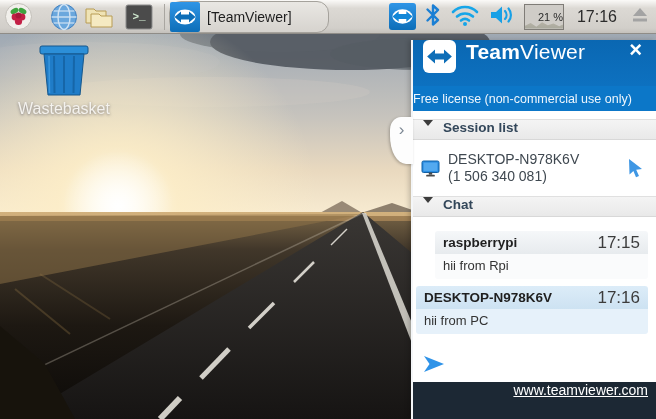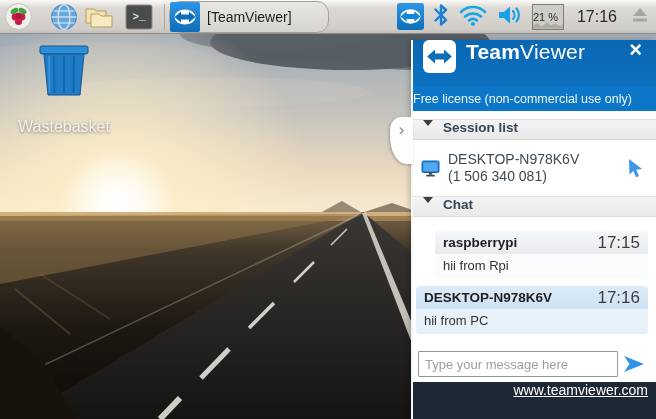--- a/index.html
+++ b/index.html
@@ -17,37 +17,37 @@
   .tb-btn { width:30px; height:30px; display:flex; align-items:center; justify-content:center; background:transparent; border:none; }
   .tb-sep { width:1px; height:26px; background:#a9a6a1; margin:0 2px; }
   #task-button {
     height:32px; display:flex; align-items:center; gap:7px;
     background:linear-gradient(#e9e7e3,#d6d3ce); border:1px solid #a5a29c;
     border-radius:12px; padding:0 14px 0 0; margin-left:2px; min-width:160px;
   }
   #task-button .label { font-size:14px; color:#1e1e1e; }
   #tray { margin-left:auto; display:flex; align-items:center; gap:9px; padding-right:6px; }
   #cpu-meter {
-    position:relative; width:32px; height:26px; background:#cfccc7;
-    border:1px solid #7f7c77; display:flex; align-items:center; justify-content:flex-start;
+    position:relative; width:40px; height:26px; background:#cfccc7;
+    border:1px solid #7f7c77; display:flex; align-items:center; justify-content:flex-end;
     font-size:11px; color:#2c2c2c; overflow:hidden;
   }
   #cpu-meter .graph { position:absolute; left:0; bottom:0; width:100%; height:9px;
     background:linear-gradient(#b3ad9f,#9b9c8e); opacity:.75;
     clip-path:polygon(0 100%,0 70%,15% 40%,30% 80%,45% 30%,60% 65%,75% 45%,90% 75%,100% 55%,100% 100%); }
   #clock { font-size:16px; color:#2b2b2b; padding:0 4px; }
   .tv-sq { border-radius:3px; background:linear-gradient(#2f95e6,#0d6eb8); display:flex; align-items:center; justify-content:center; }
 
   
   #wallpaper { position:absolute; left:0; top:34px; width:656px; height:385px; }
 
   
   #wastebasket { position:absolute; left:2px; top:44px; width:124px; text-align:center; z-index:2; }
   #wastebasket .bin { display:block; margin:0 auto; }
-  #wastebasket .wb-label { margin-top:22px; font-size:16px; color:#f4f2ee; text-shadow:0 1px 3px rgba(40,40,60,.55); }
+  #wastebasket .wb-label { margin-top:4px; font-size:16px; color:#f4f2ee; text-shadow:0 1px 3px rgba(40,40,60,.55); }
 
   
   #collapse-tab {
     position:absolute; left:390px; top:117px; width:23px; height:47px; z-index:6;
     background:#fdfdfd; border-radius:11px 0 0 16px / 13px 0 0 28px;
     box-shadow:-1px 1px 3px rgba(0,0,0,.25);
     color:#7d8894; font-size:17px; line-height:17px; text-align:center; padding-top:4px;
   }
 
   
@@ -324,21 +324,20 @@
       <div class="msg remote">
         <div class="msg-head">
           <span class="msg-sender">DESKTOP-N978K6V</span>
           <span class="msg-time">17:16</span>
         </div>
         <div class="msg-body">hii from PC</div>
       </div>
     </div>
 
     <div id="input-row">
-      <input id="chat-input" type="text" placeholder="Type your message here" style="">
       <button id="send-btn">
         <svg width="22" height="20" viewBox="0 0 22 20">
           <path d="M1 2 L21 10 L1 18 L6.5 10 Z" fill="#2f93e8"></path>
         </svg>
       </button>
     </div>
 
     <div id="panel-footer">
       <a id="footer-link" href="#">www.teamviewer.com</a>
     </div>

